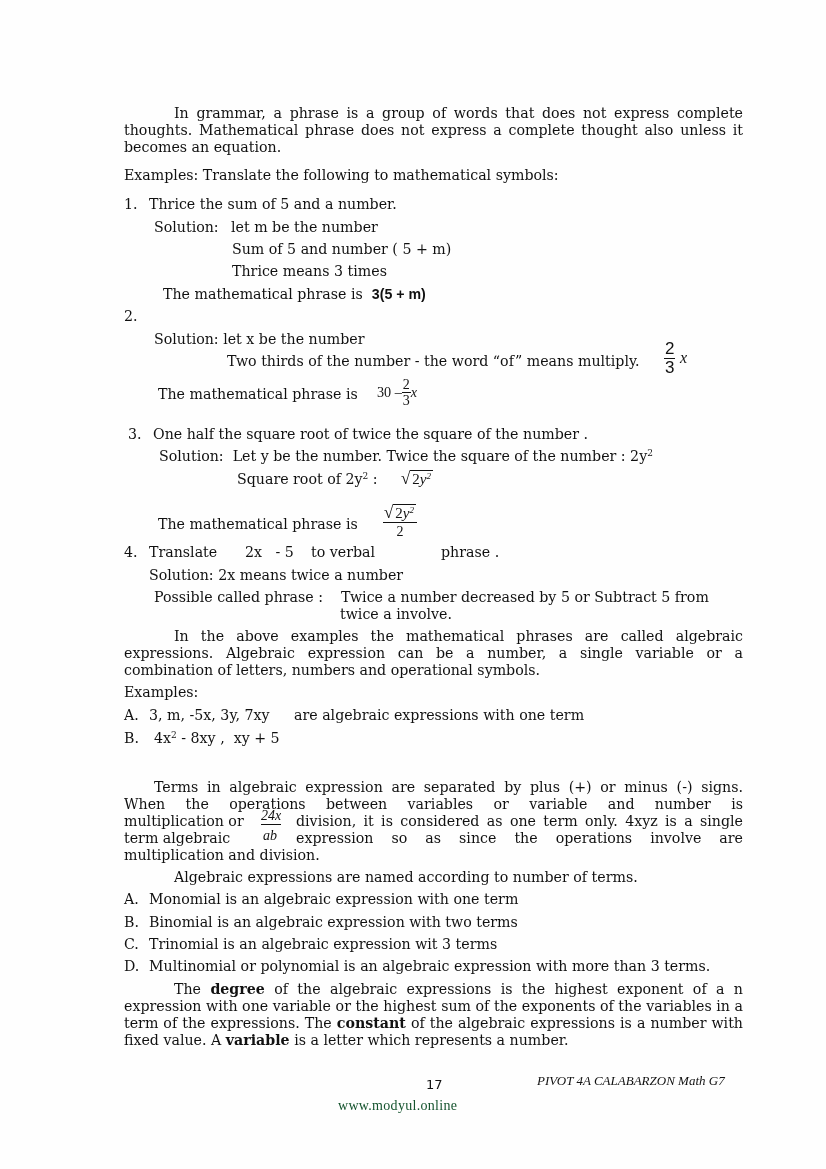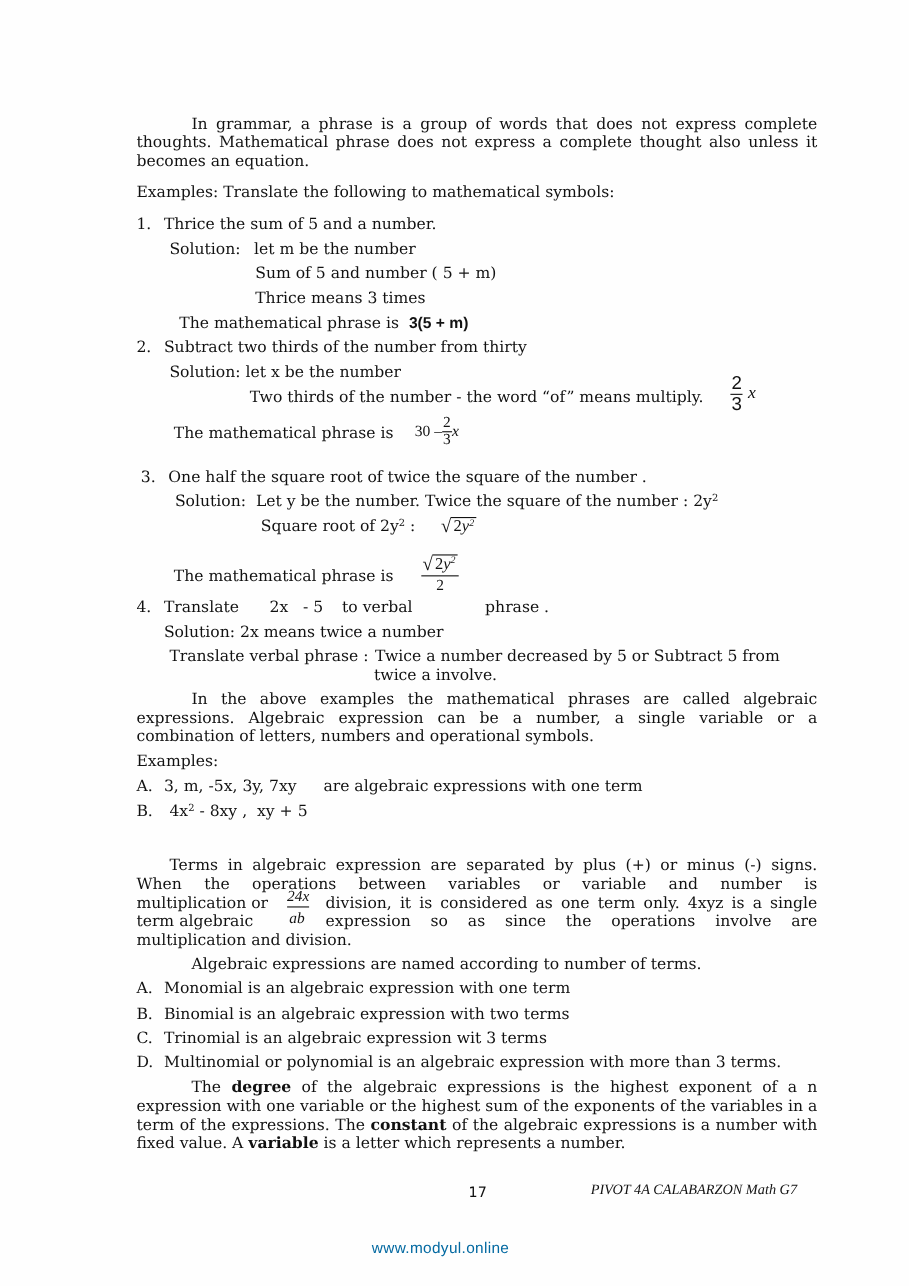--- a/index.html
+++ b/index.html
@@ -18,22 +18,22 @@
   .frac .num { border-bottom:1px solid #111; padding:0 1px; line-height:15px; }
   .frac .den { line-height:15px; }
   .it { font-style:italic; font-family:"Liberation Serif", serif; }
   .sqrt { display:inline-flex; align-items:flex-end; font-family:"Liberation Serif", serif; font-size:15px; }
   .sqrt .rad { font-size:17px; line-height:17px; }
   .sqrt .under { border-top:1px solid #111; padding:0 2px; line-height:16px; font-style:italic; }
   .sqrt .under .n { font-style:normal; }
   .footer-num { position:absolute; left:426px; top:1077px; font-family:"DejaVu Sans", sans-serif; font-size:13px; }
   .footer-title { position:absolute; left:516px; top:1073px; font-family:"Liberation Serif", serif;
                   font-style:italic; font-size:13px;margin-left:21px; }
-  .watermark { position:absolute; left:338px; top:1126px; font-family:Liberation Sans, sans-serif;
-               font-size:14px; color:#0369a1; letter-spacing:0.3px; }
+  .watermark { position:absolute; left:338px; top:1098px; font-family:Liberation Serif, serif;
+               font-size:14px; color:#14532d; letter-spacing:0.3px; }
   .mini-frac { position:absolute; font-family:"Liberation Serif", serif; font-style:italic; font-size:14px; }
 </style>
 </head>
 <body>
 
 <div class="page">
 
   <div class="para" style="top:105px;"><span class="indent"></span><span>In grammar, a phrase is a group of words that does not express complete thoughts. Mathematical phrase does not express a complete thought also unless it becomes an equation.</span></div>
   <div class="ln" style="left:124px;top:167px;">Examples: Translate the following to mathematical symbols:</div>
 
@@ -41,21 +41,20 @@
   <div class="ln" style="left:149px;top:196px;">Thrice the sum of  5 and  a number.</div>
   <div class="ln" style="left:154px;top:219px;">Solution:</div>
   <div class="ln" style="left:231px;top:219px;">let  m  be the number</div>
   <div class="ln" style="left:232px;top:241px;">Sum of 5 and number ( 5 + m)</div>
   <div class="ln" style="left:232px;top:263px;">Thrice  means 3 times</div>
   <div class="ln" style="left:163px;top:286px;text-align:right;">
     <span>The mathematical phrase is</span>&nbsp;&nbsp;<span class="b">3(5 + m)</span>
   </div>
 
   <div class="ln" style="left:124px;top:308px;">2.</div>
-  <div class="ln" style="left:149px;top:308px;">Subtract two thirds of the number  from thirty</div>
   <div class="ln" style="left:154px;top:331px;">
     <span>Solution:</span> <span>let x be the number</span>
   </div>
   <div class="ln" style="left:227px;top:353px;">Two thirds of the number - the word “of” means multiply.</div>
   <div class="ln" style="left:664px;top:340px;">
     <span class="frac" style="font-size:17px;font-family:'Liberation Sans',sans-serif;">
         <span class="num" style="line-height:18px;">2</span>
         <span class="den" style="line-height:18px;">3</span>
       </span>
     <span class="it" style="font-size:16px;">x</span>
@@ -92,21 +91,21 @@
         <span class="den" style="font-size:14px;line-height:18px;">2</span>
       </span>
   </div>
 
   <div class="ln" style="left:124px;top:544px;">4.</div>
   <div class="ln" style="left:149px;top:544px;">Translate</div>
   <div class="ln" style="left:245px;top:544px;white-space:pre;">2x   - 5</div>
   <div class="ln" style="left:311px;top:544px;">to verbal</div>
   <div class="ln" style="left:441px;top:544px;">phrase .</div>
   <div class="ln" style="left:149px;top:567px;">Solution: 2x means twice a number</div>
-  <div class="ln" style="left:154px;top:589px;">Translate verbal phrase :</div>
+  <div class="ln" style="left:154px;top:589px;">Possible called phrase :</div>
   <div class="ln" style="left:341px;top:589px;width:402px;text-align:justify;">Twice a number decreased by 5  or Subtract 5 from</div>
   <div class="ln" style="left:340px;top:606px;">twice a involve.</div>
 
   <div class="para" style="top:628px;"><span class="indent"></span><span>In the above examples the mathematical phrases are  called algebraic expressions.  Algebraic expression can be a number, a single variable or a combination of letters, numbers and operational symbols.</span></div>
   <div class="ln" style="left:124px;top:684px;">Examples:</div>
   <div class="ln" style="left:124px;top:707px;">A.</div>
   <div class="ln" style="left:149px;top:707px;">3, m, -5x, 3y, 7xy</div>
   <div class="ln" style="left:294px;top:707px;">are algebraic expressions  with one term</div>
   <div class="ln" style="left:124px;top:730px;">B.</div>
   <div class="ln" style="left:154px;top:730px;">

